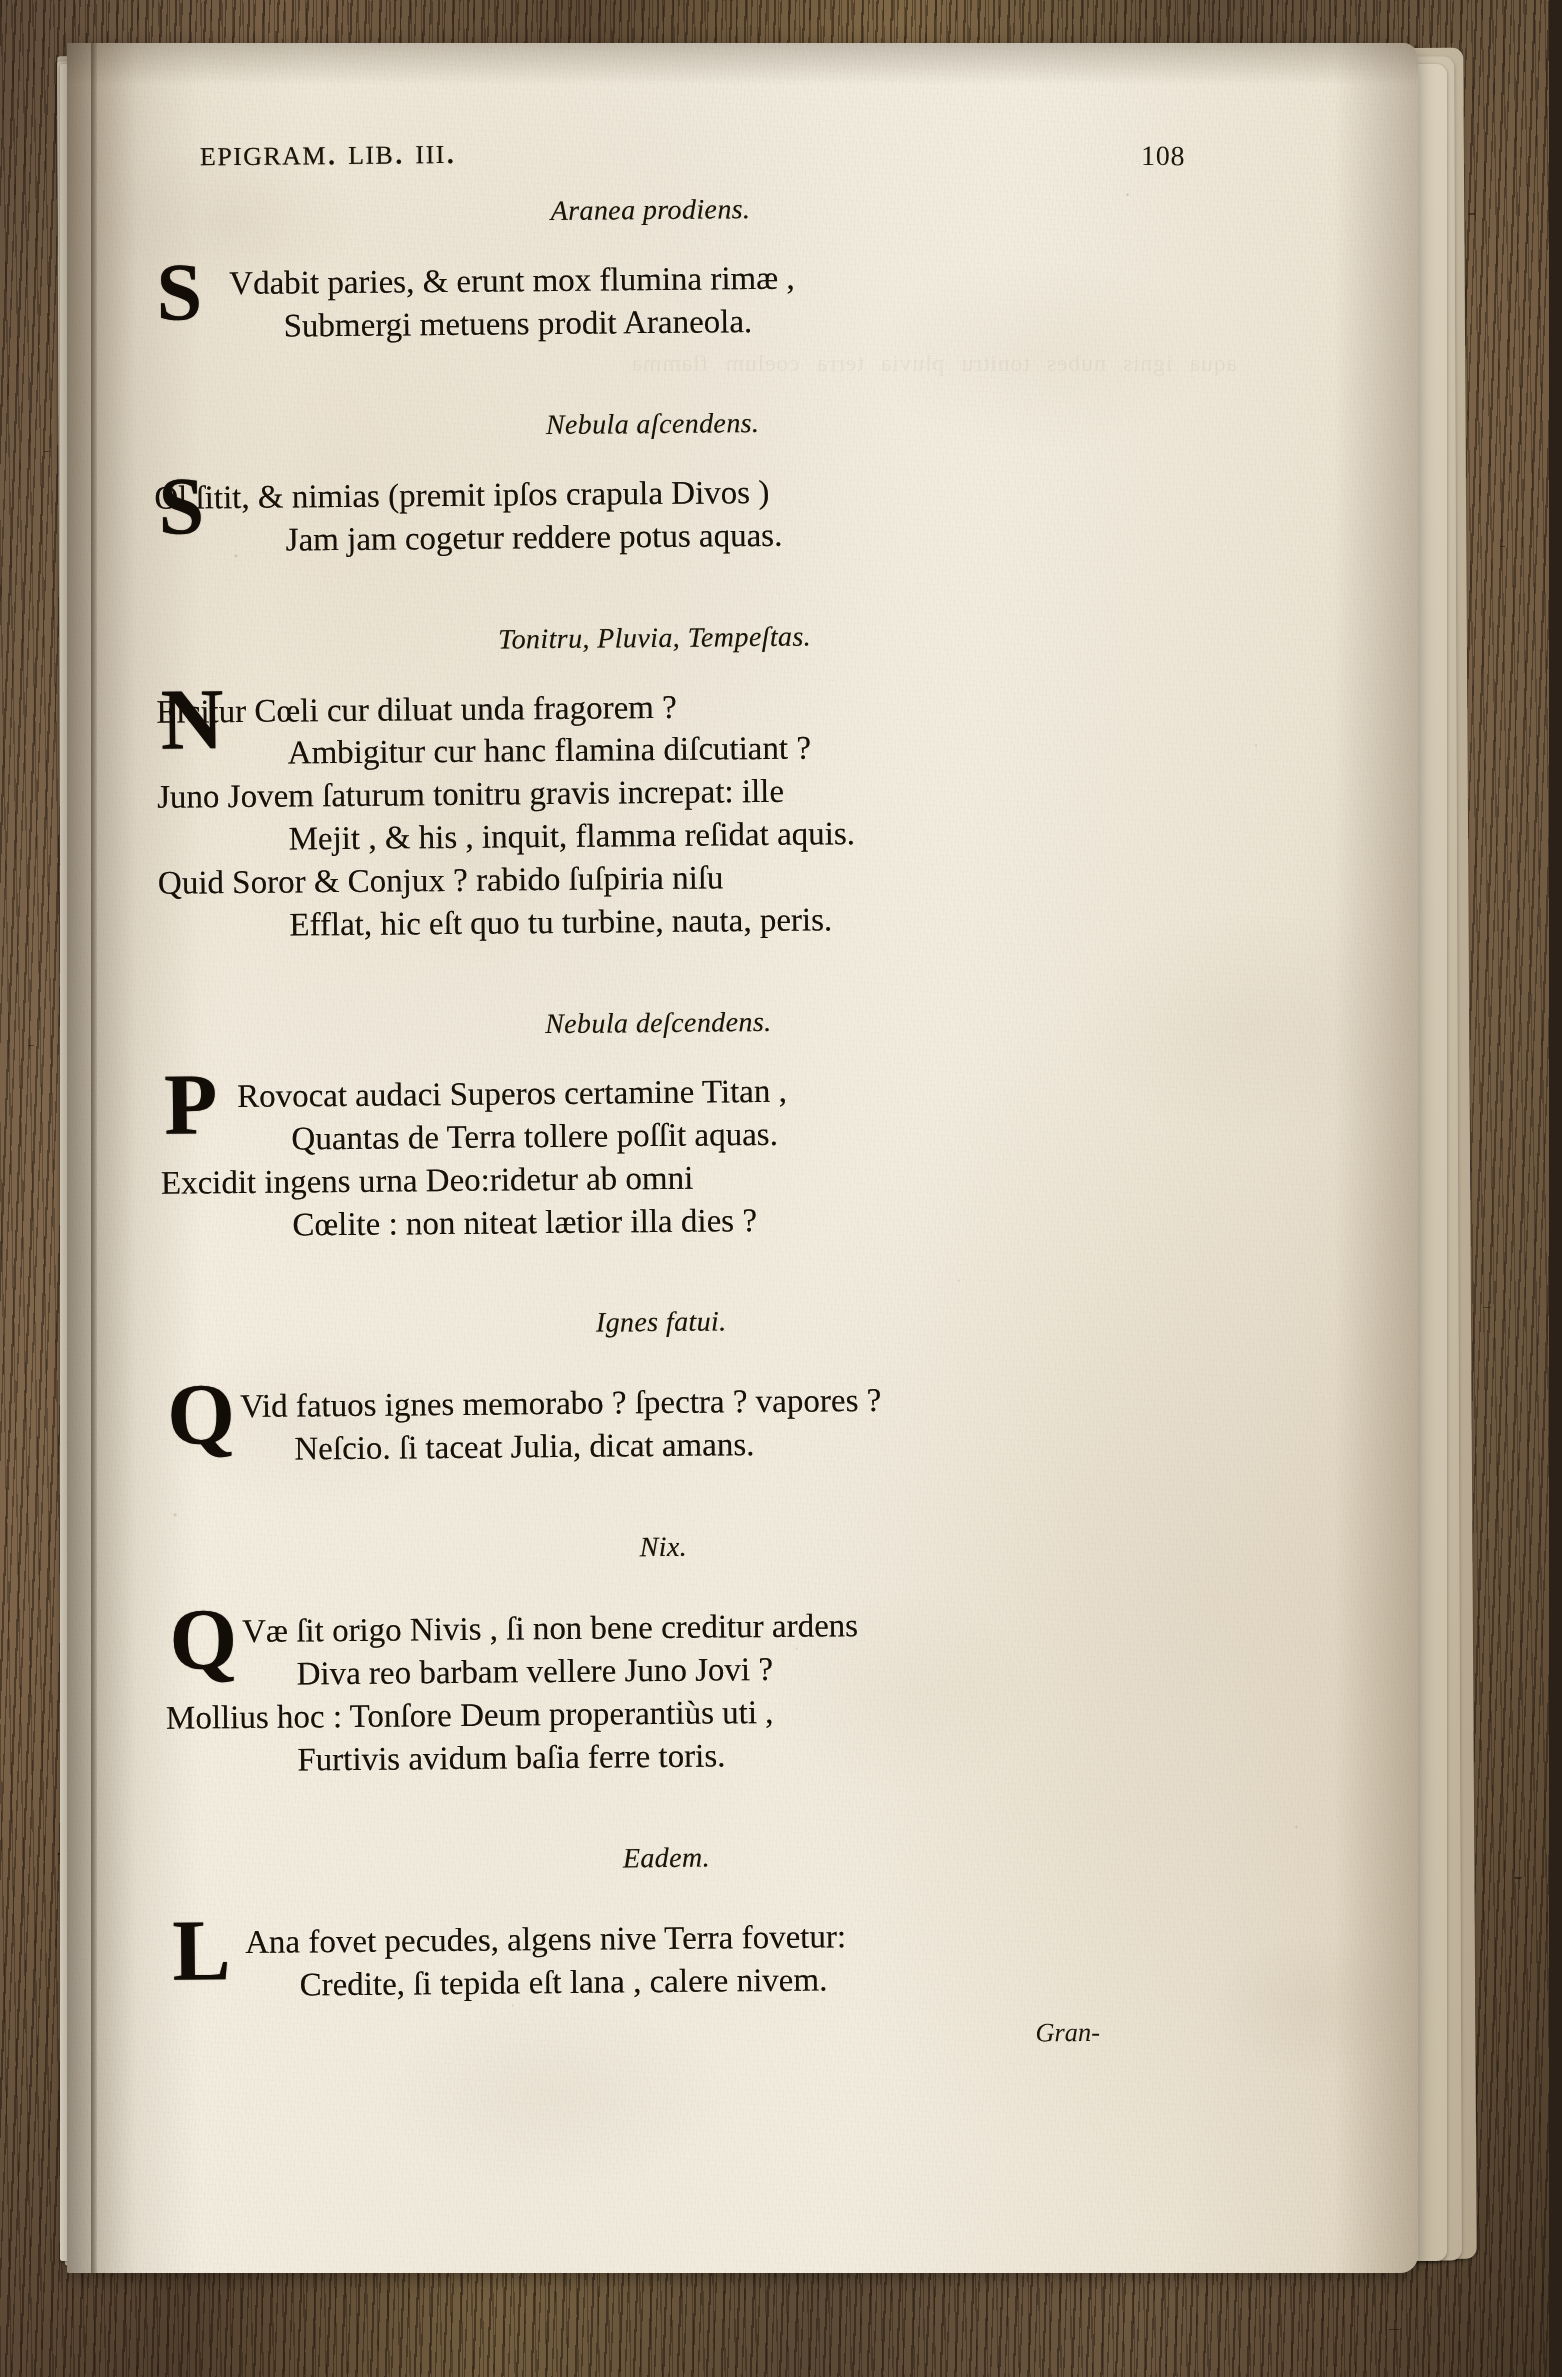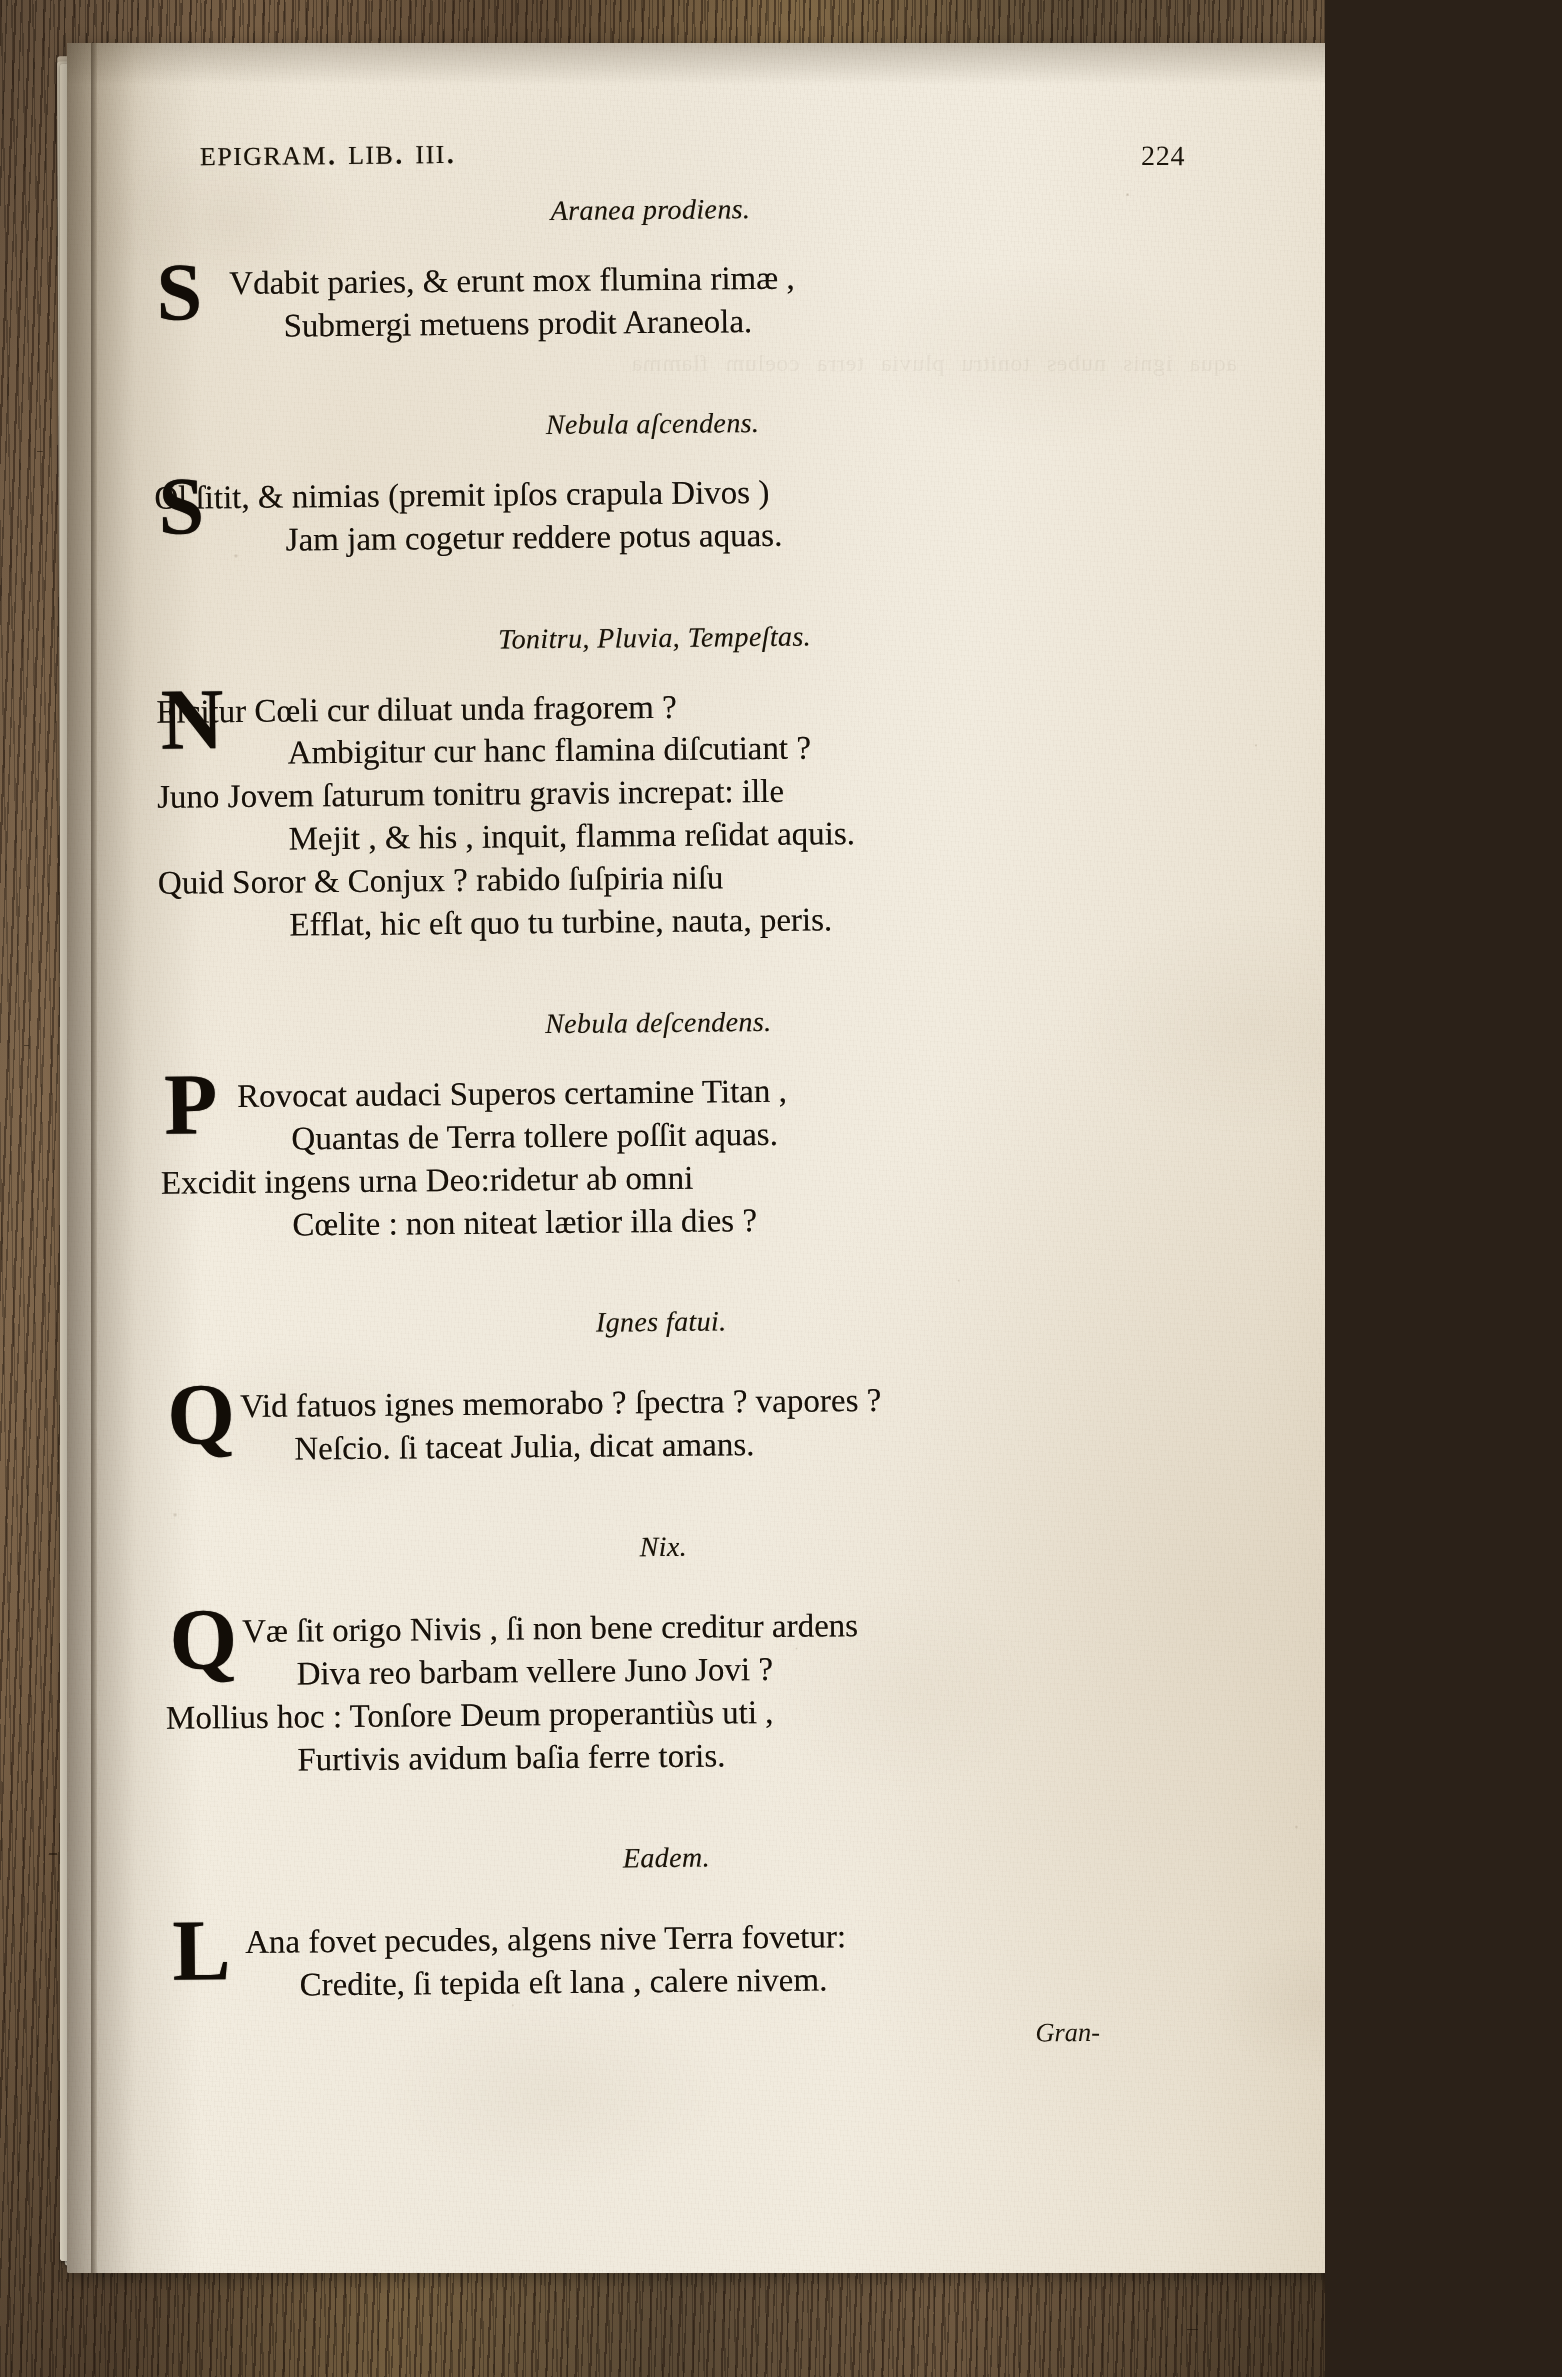--- a/index.html
+++ b/index.html
@@ -4,21 +4,21 @@
 <title>Epigram. Lib. III. — p. 125</title>
 <style>
   html, body {
     margin: 0;
     padding: 0;
     background: #2b2118;
   }
 
   #stage {
     position: relative;
-    width: 1325px;
+    width: 1549px;
     height: 2377px;
     overflow: hidden;
     font-family: "Liberation Serif", "DejaVu Serif", serif;
   }
 
   
   .wood {
     position: absolute;
     inset: 0;
     background:
@@ -309,21 +309,21 @@
     <div class="gutter"></div>
     <div class="spine-line"></div>
     <div class="top-shadow"></div>
     <div class="right-curl"></div>
   </div>
 
   <div class="typeblock">
 
     <div class="runhead">
       <div class="title">Epigram. Lib. III.</div>
-      <div class="folio">224</div>
+      <div class="folio">108</div>
     </div>
 
     <div class="poem">
       <div class="poem-title">Aranea prodiens.</div>
       <div class="gap-s"></div>
       <div class="verses">
         <span class="dropcap">S</span>
         <div class="v">Vdabit paries, &amp; erunt mox flumina rimæ ,</div>
         <div class="v ind">Submergi metuens prodit Araneola.</div>
       </div>

